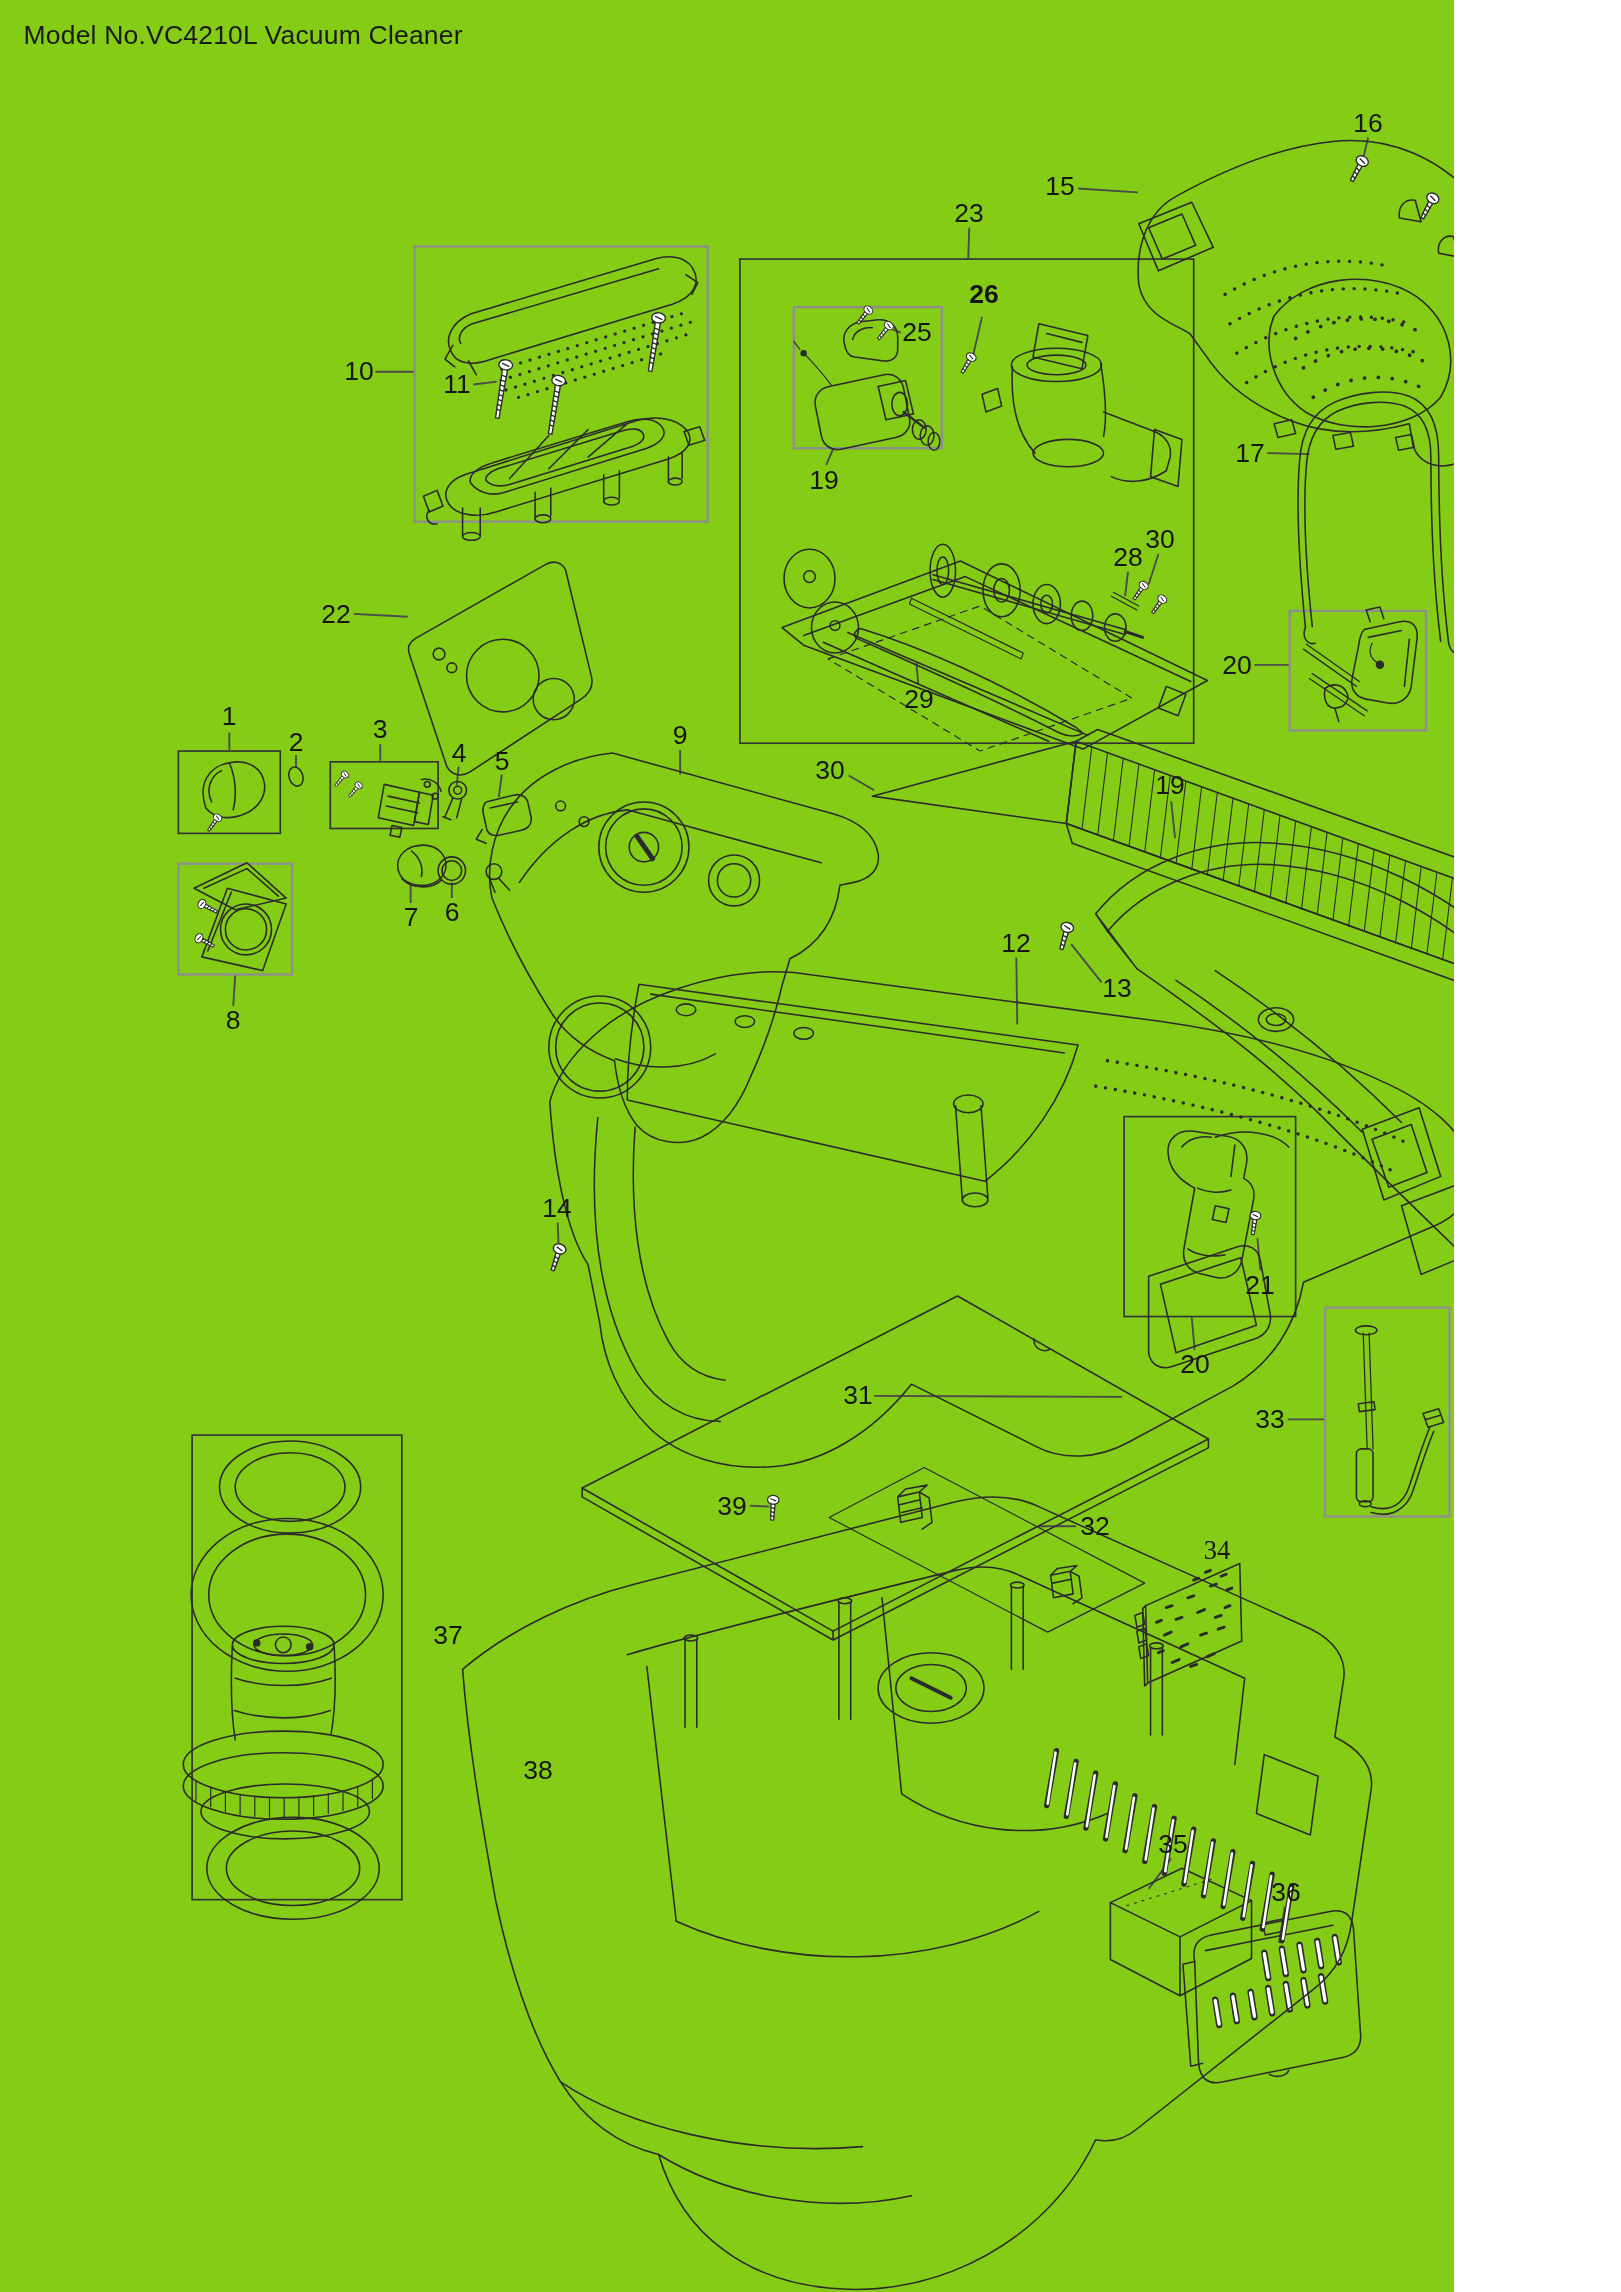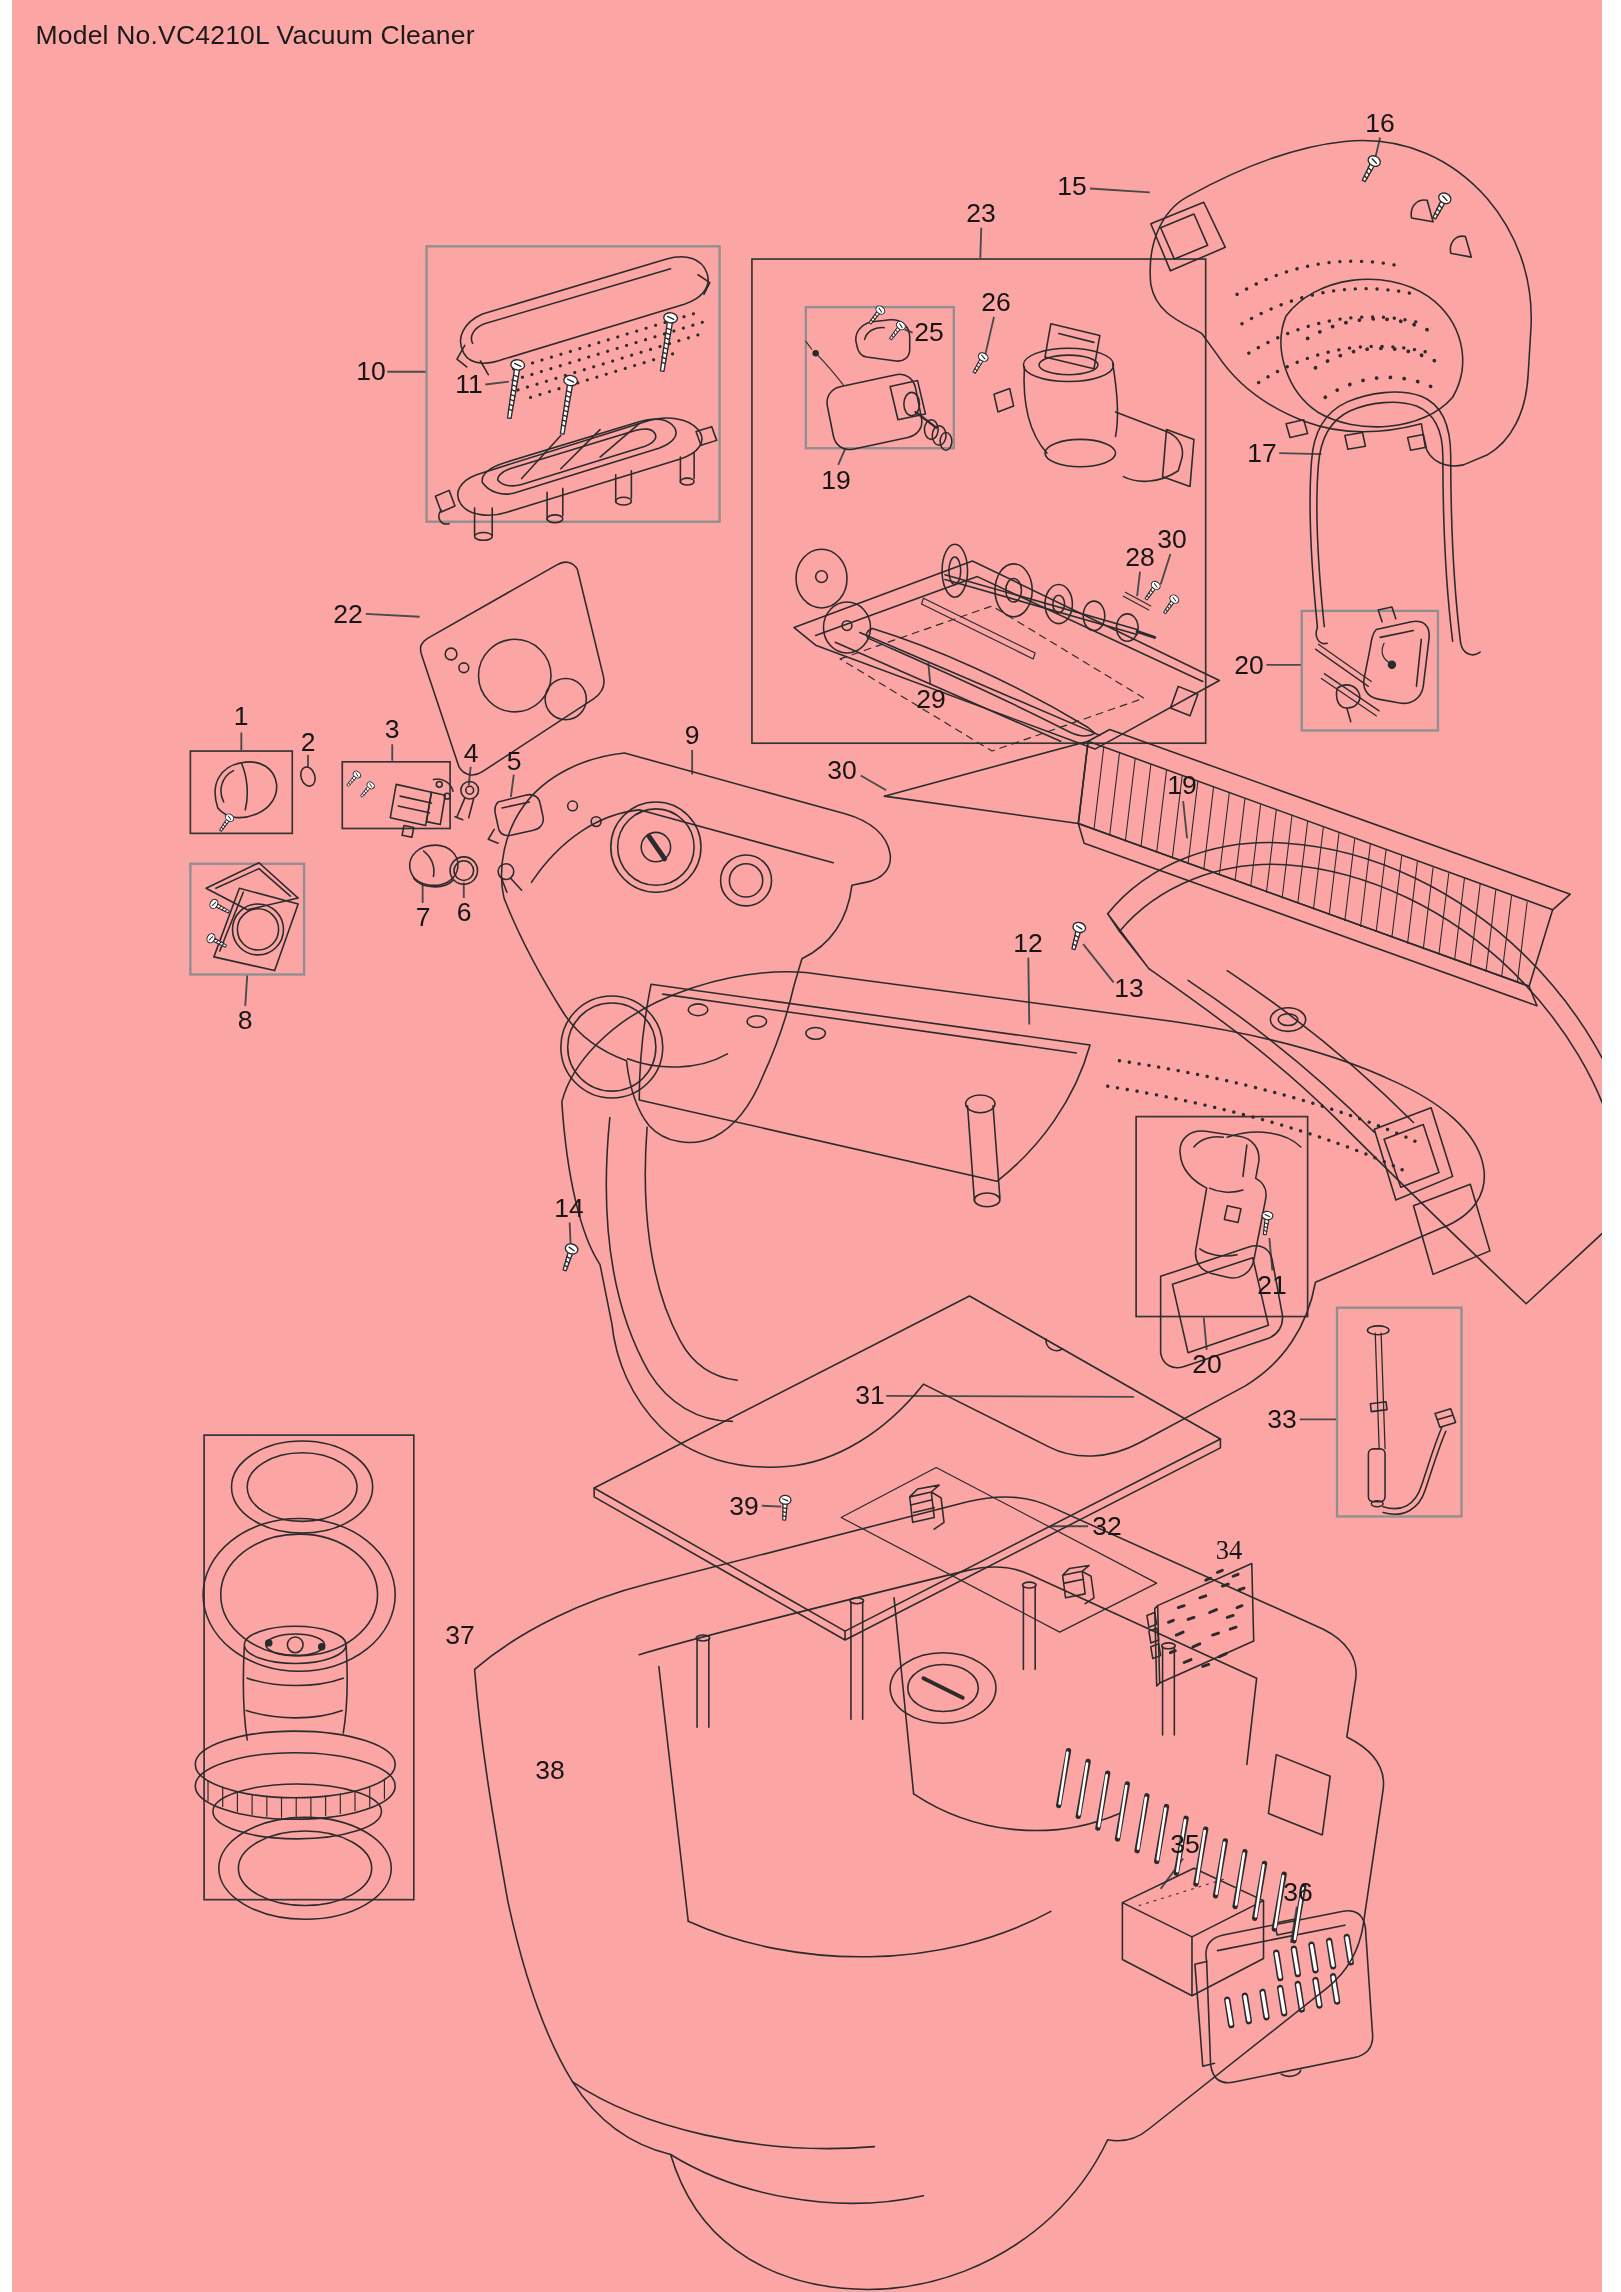--- a/index.html
+++ b/index.html
@@ -1,17 +1,17 @@
 <!DOCTYPE html>
 <html><head>
 <meta charset="utf-8">
 <style>
   html,body{margin:0;padding:0;background:#fff;}
-  #page{position:relative;width:1590px;height:2293px;background:#fca5a5;overflow:hidden;
-        font-family:"Liberation Sans",sans-serif;margin-left:12px;}
+  #page{position:relative;width:1454px;height:2293px;background:#84cc16;overflow:hidden;
+        font-family:"Liberation Sans",sans-serif;}
   #art{position:absolute;left:0;top:0;width:1621px;height:2293px;}
   #doc-title{position:absolute;left:23.5px;top:19.6px;font-size:26.5px;font-weight:400;
              color:#1a1a1a;letter-spacing:0.2px;white-space:nowrap;}
   .part-label{position:absolute;transform:translate(-50%,-50%);
               font:400 26.5px "Liberation Sans",sans-serif;color:#161616;line-height:1;}
   svg *{vector-effect:none;}
 </style>
 </head>
 <body>
 
@@ -374,21 +374,21 @@
       <div class="part-label" style="left: 1368px; top: 123px;">16</div>
       <div class="part-label" style="left: 1250px; top: 453px;">17</div>
       <div class="part-label" style="left: 1237px; top: 665px;">20</div>
       <div class="part-label" style="left: 1170px; top: 785px;">19</div>
       <div class="part-label" style="left: 1195px; top: 1364px;">20</div>
       <div class="part-label" style="left: 1260px; top: 1285px;">21</div>
       <div class="part-label" style="left: 336px; top: 614px;">22</div>
       <div class="part-label" style="left: 969px; top: 213px;">23</div>
       <div class="part-label" style="left: 824px; top: 480px;">19</div>
       <div class="part-label" style="left: 917px; top: 332px;">25</div>
-      <div class="part-label" style="left: 984px; top: 302px;">26</div>
+      <div class="part-label" style="left: 984px; top: 294px; font-weight: bold;">26</div>
       <div class="part-label" style="left: 1160px; top: 539px;">30</div>
       <div class="part-label" style="left: 1128px; top: 557px;">28</div>
       <div class="part-label" style="left: 919px; top: 699px;">29</div>
       <div class="part-label" style="left: 830px; top: 770px;">30</div>
       <div class="part-label" style="left: 858px; top: 1395px;">31</div>
       <div class="part-label" style="left: 1095px; top: 1526px;">32</div>
       <div class="part-label" style="left: 1270px; top: 1419px;">33</div>
       <div class="part-label" style="left: 1217px; top: 1550px; font-family: Liberation Serif, serif;">34</div>
       <div class="part-label" style="left: 1173px; top: 1844px;">35</div>
       <div class="part-label" style="left: 1286px; top: 1892px;">36</div>

